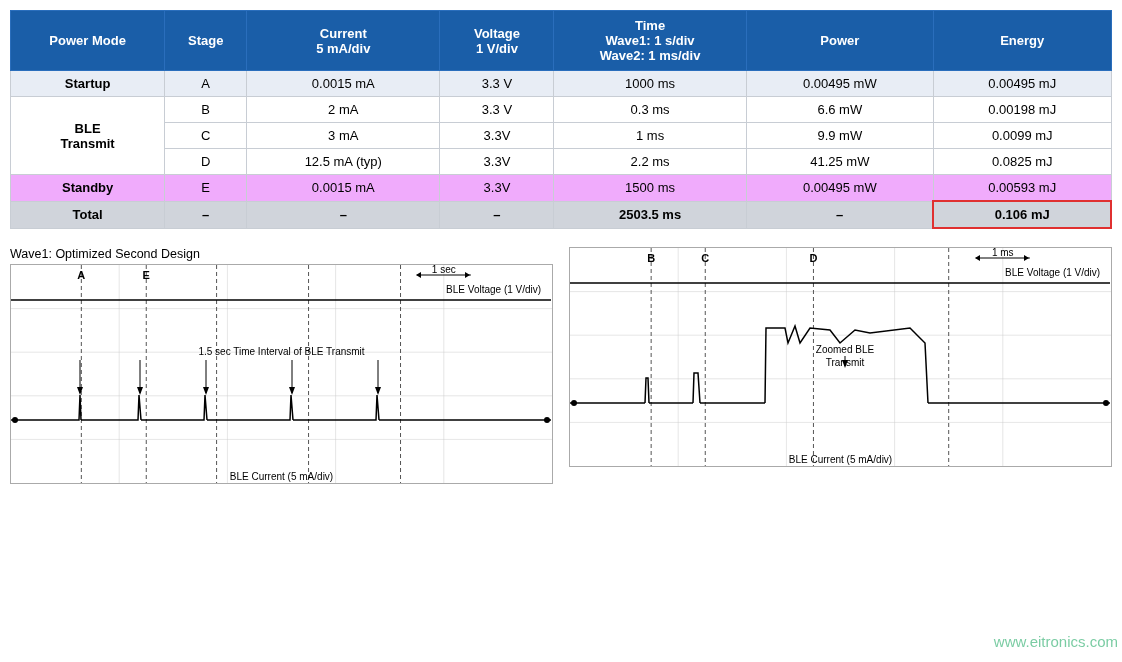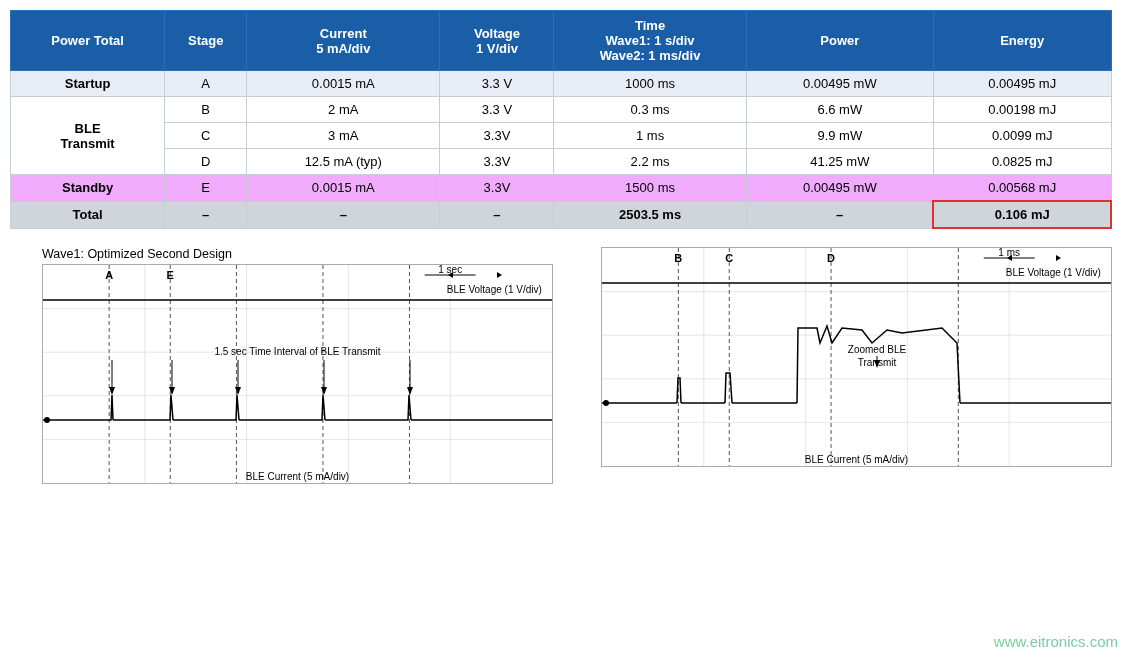--- a/index.html
+++ b/index.html
@@ -60,21 +60,20 @@
     }
     .wave-canvas {
       width: 100%;
       height: 220px;
       background: #fff;
       position: relative;
       overflow: hidden;
     }
     .wave-outer {
       margin-bottom: 0;
-      margin-left: 32px;
     }
     .wave-section-title {
       font-size: 12.5px;
       margin-bottom: 3px;
       font-weight: normal;
     }
     .watermark {
       position: fixed;
       bottom: 12px;
       right: 4px;
@@ -82,21 +81,21 @@
       color: #2a6;
       opacity: 0.6;
     }
   </style>
 </head>
 <body>
 
 <table class="data-table">
   <thead>
     <tr>
-      <th>Power Total</th>
+      <th>Power Mode</th>
       <th>Stage</th>
       <th>Current<br>5 mA/div</th>
       <th>Voltage<br>1 V/div</th>
       <th>Time<br>Wave1: 1 s/div<br>Wave2: 1 ms/div</th>
       <th>Power</th>
       <th>Energy</th>
     </tr>
   </thead>
   <tbody>
 
@@ -138,21 +137,21 @@
       <td>0.0825 mJ</td>
     </tr>
 
     <tr class="row-standby">
       <td class="row-header">Standby</td>
       <td>E</td>
       <td>0.0015 mA</td>
       <td>3.3V</td>
       <td>1500 ms</td>
       <td>0.00495 mW</td>
-      <td>0.00568 mJ</td>
+      <td>0.00593 mJ</td>
     </tr>
 
     <tr class="row-total">
       <td class="total-header">Total</td>
       <td class="total-header">–</td>
       <td class="total-header">–</td>
       <td class="total-header">–</td>
       <td class="total-header">2503.5 ms</td>
       <td class="total-header">–</td>
       <td class="highlighted total-header">0.106 mJ</td>

